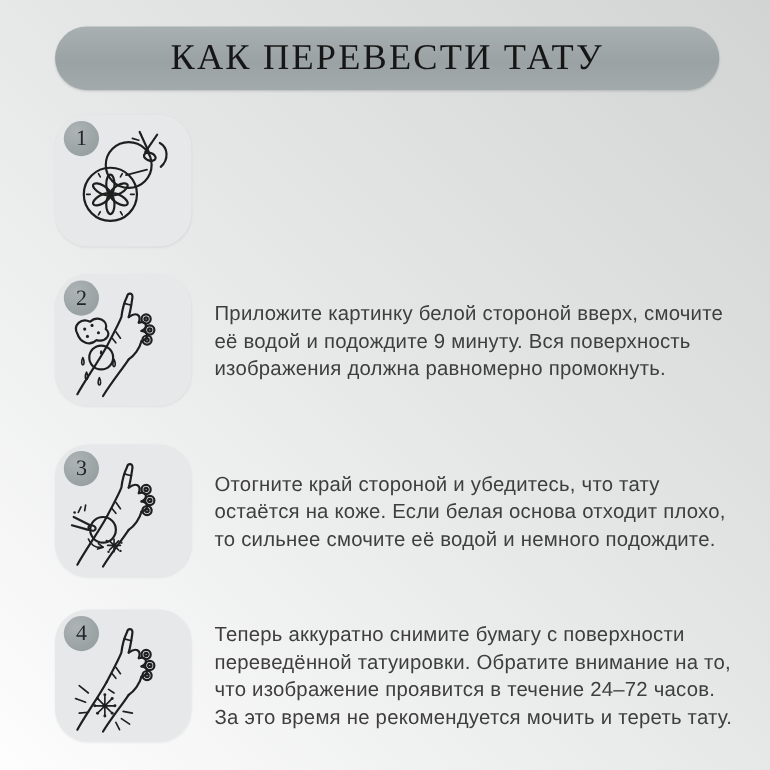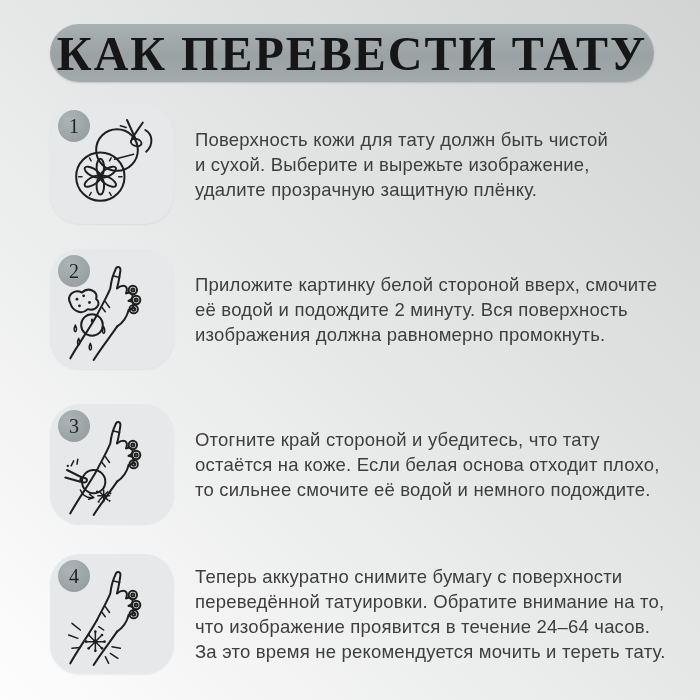--- a/index.html
+++ b/index.html
@@ -16,22 +16,22 @@
     left: 50px; top: 24px;
     width: 604px; height: 58px;
     border-radius: 29px;
     background: linear-gradient(180deg, #a9b0b2 0%, #9aa2a4 55%, #a2aaac 100%);
     box-shadow: 0 1px 2px rgba(0,0,0,0.15);
     display: flex; align-items: center; justify-content: center;
   }
   .banner h1 {
     margin: 0;
     font-family: "Liberation Serif", serif;
-    font-weight: 700;
-    font-size: 48px;
+    font-weight: 400;
+    font-size: 33px;
     letter-spacing: 2px;
     color: #161616;
     white-space: nowrap;
   }
 
   .step-row {
     position: absolute;
     left: 50px;
     width: 645px;
     height: 120px;
@@ -115,23 +115,20 @@
       <line class="thin" x1="63" y1="53" x2="86" y2="47"></line>
 
       <path d="M78,6 L88,28"></path>
       <path d="M97,9 L84,28"></path>
       <line class="thin" x1="70" y1="13" x2="77" y2="15"></line>
       <ellipse cx="89" cy="33" rx="6.5" ry="4.2" transform="rotate(18 89 33)"></ellipse>
       <path d="M101,44 C110,36 109,23 100,18"></path>
     </svg>
     <span class="badge">1</span>
   </div>
-  <p class="step-text">Поверхность кожи для тату должн быть чистой
-и сухой. Выберите и вырежьте изображение,
-удалите прозрачную защитную плёнку.</p>
 </section>
 
 <section class="step-row s2">
   <div class="card">
     <svg class="illus" width="100" height="106" viewBox="0 0 120 120">
 
       <path d="M10,118 C20,100 32,84 42,66"></path>
       <path d="M38,120 C48,104 58,92 66,80"></path>
 
       <path d="M42,66 C48,54 54,44 58,34 C59,26 61,18 64,12 C65,7 71,7 70,13 C69,20 68,27 66,34"></path>
@@ -161,21 +158,21 @@
       <path class="thin" d="M36,71 C34,75 38,75 36,71 Z"></path>
 
       <path class="thin" d="M16,78 C13.5,83 15,86 16,86 C17,86 18.5,83 16,78 Z"></path>
       <path class="thin" d="M20,94 C17.5,99 19,102 20,102 C21,102 22.5,99 20,94 Z"></path>
       <path class="thin" d="M34,100 C31.5,105 33,108 34,108 C35,108 36.5,105 34,100 Z"></path>
       <path class="thin" d="M50,80 C47.5,85 49,88 50,88 C51,88 52.5,85 50,80 Z"></path>
     </svg>
     <span class="badge">2</span>
   </div>
   <p class="step-text">Приложите картинку белой стороной вверх, смочите
-её водой и подождите 2 минуту. Вся поверхность
+её водой и подождите 9 минуту. Вся поверхность
 изображения должна равномерно промокнуть.</p>
 </section>
 
 <section class="step-row s3">
   <div class="card">
     <svg class="illus" width="100" height="106" viewBox="0 0 120 120">
 
       <path d="M10,118 C20,100 32,84 42,66"></path>
       <path d="M38,120 C48,104 58,92 66,80"></path>
 
@@ -276,15 +273,15 @@
       <line class="thin" x1="12" y1="100" x2="22" y2="99"></line>
       <line class="thin" x1="44" y1="74" x2="50" y2="78"></line>
       <line class="thin" x1="60" y1="98" x2="70" y2="100"></line>
       <line class="thin" x1="58" y1="106" x2="67" y2="112"></line>
       <line class="thin" x1="52" y1="110" x2="56" y2="118"></line>
     </svg>
     <span class="badge">4</span>
   </div>
   <p class="step-text">Теперь аккуратно снимите бумагу с поверхности
 переведённой татуировки. Обратите внимание на то,
-что изображение проявится в течение 24–64 часов.
+что изображение проявится в течение 24–72 часов.
 За это время не рекомендуется мочить и тереть тату.</p>
 </section>
 
 </body></html>

